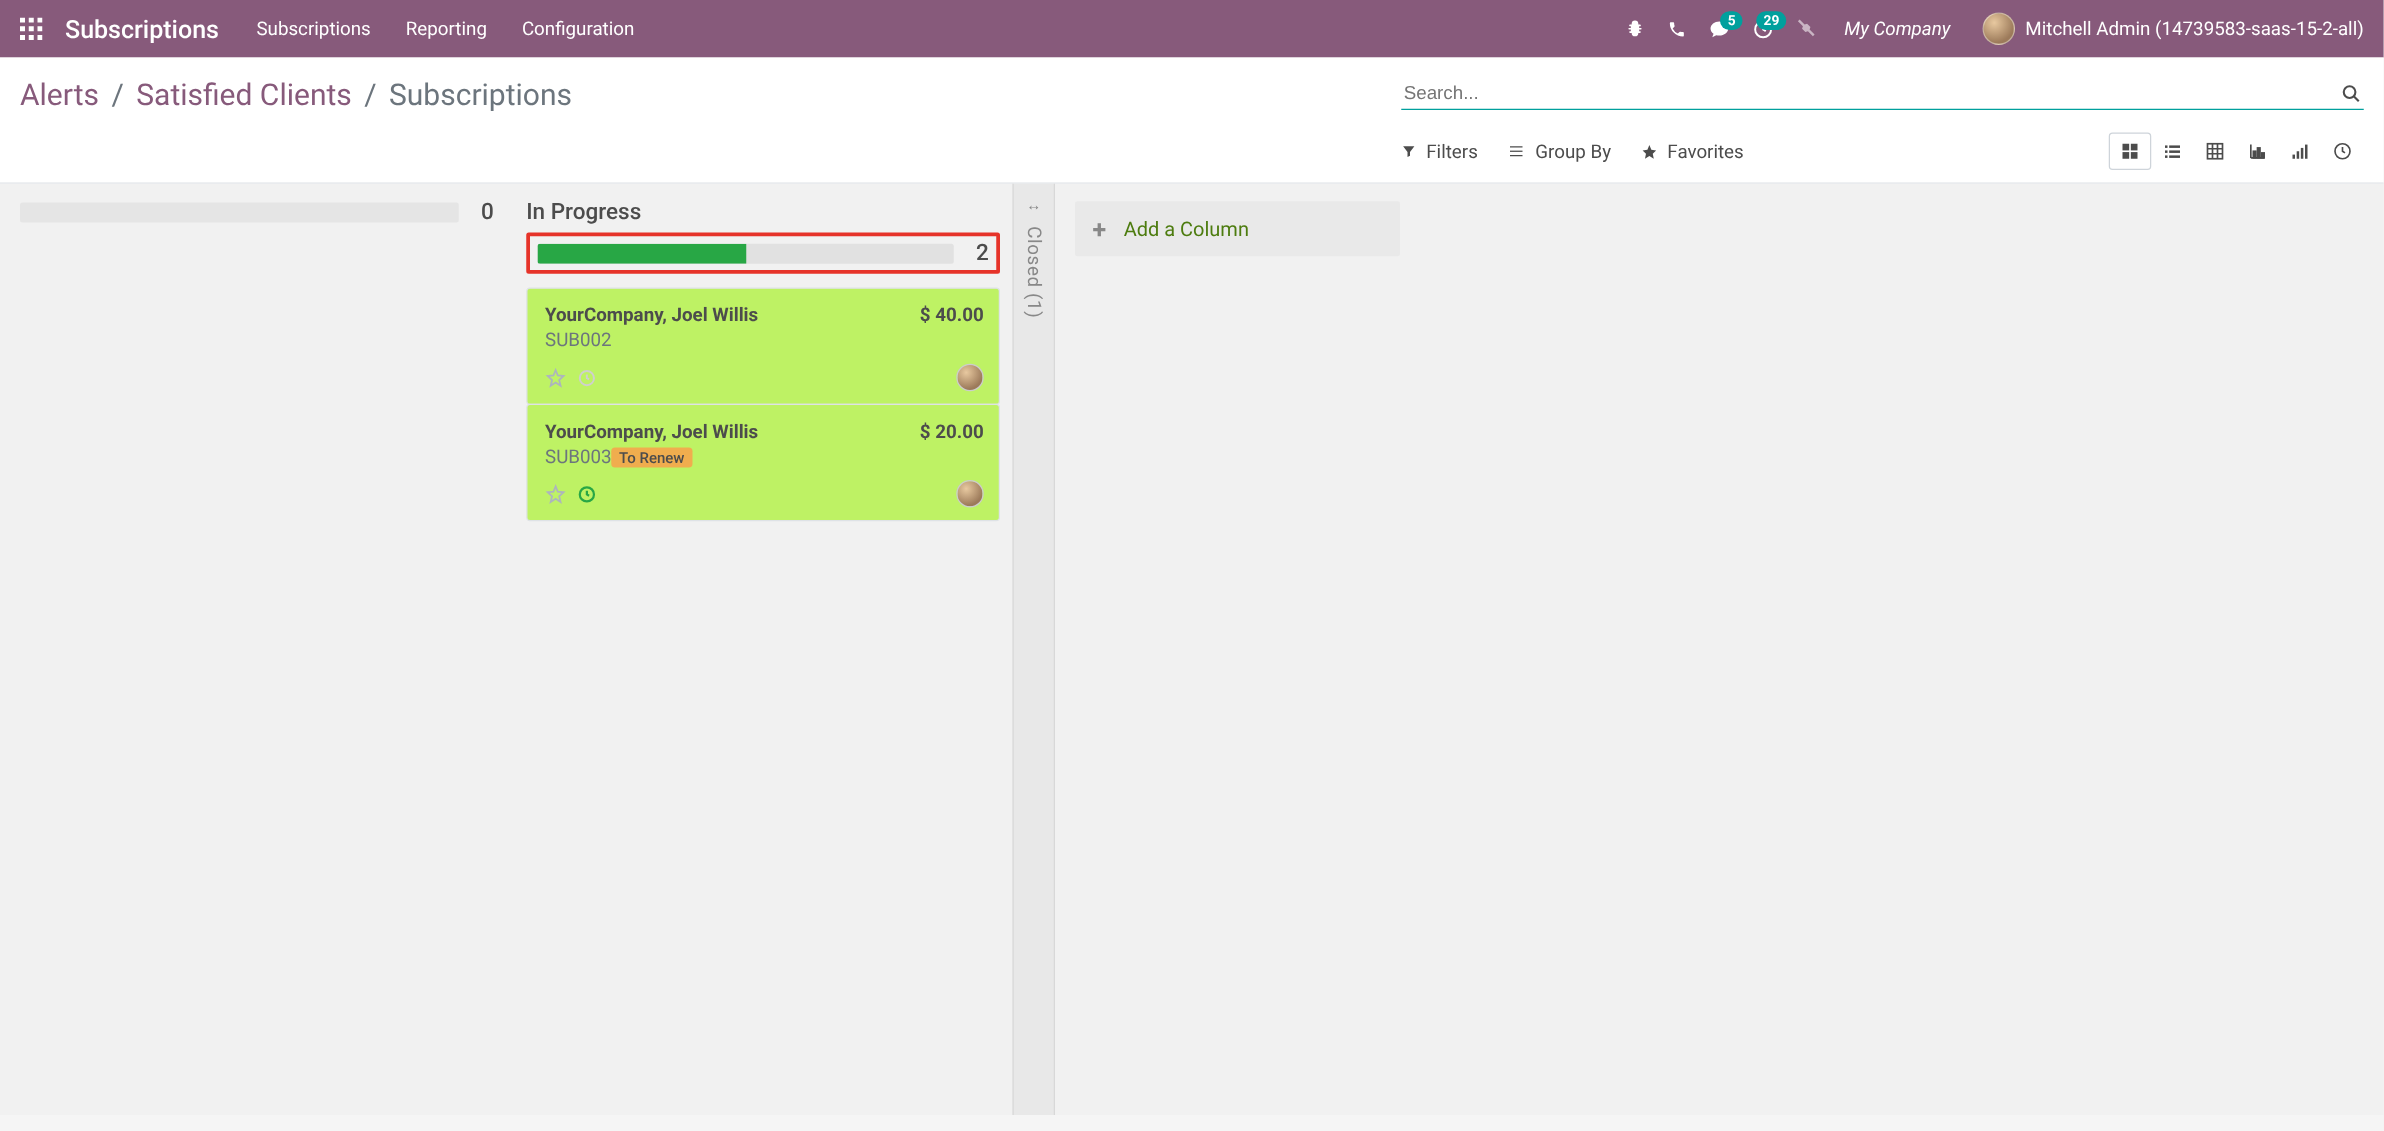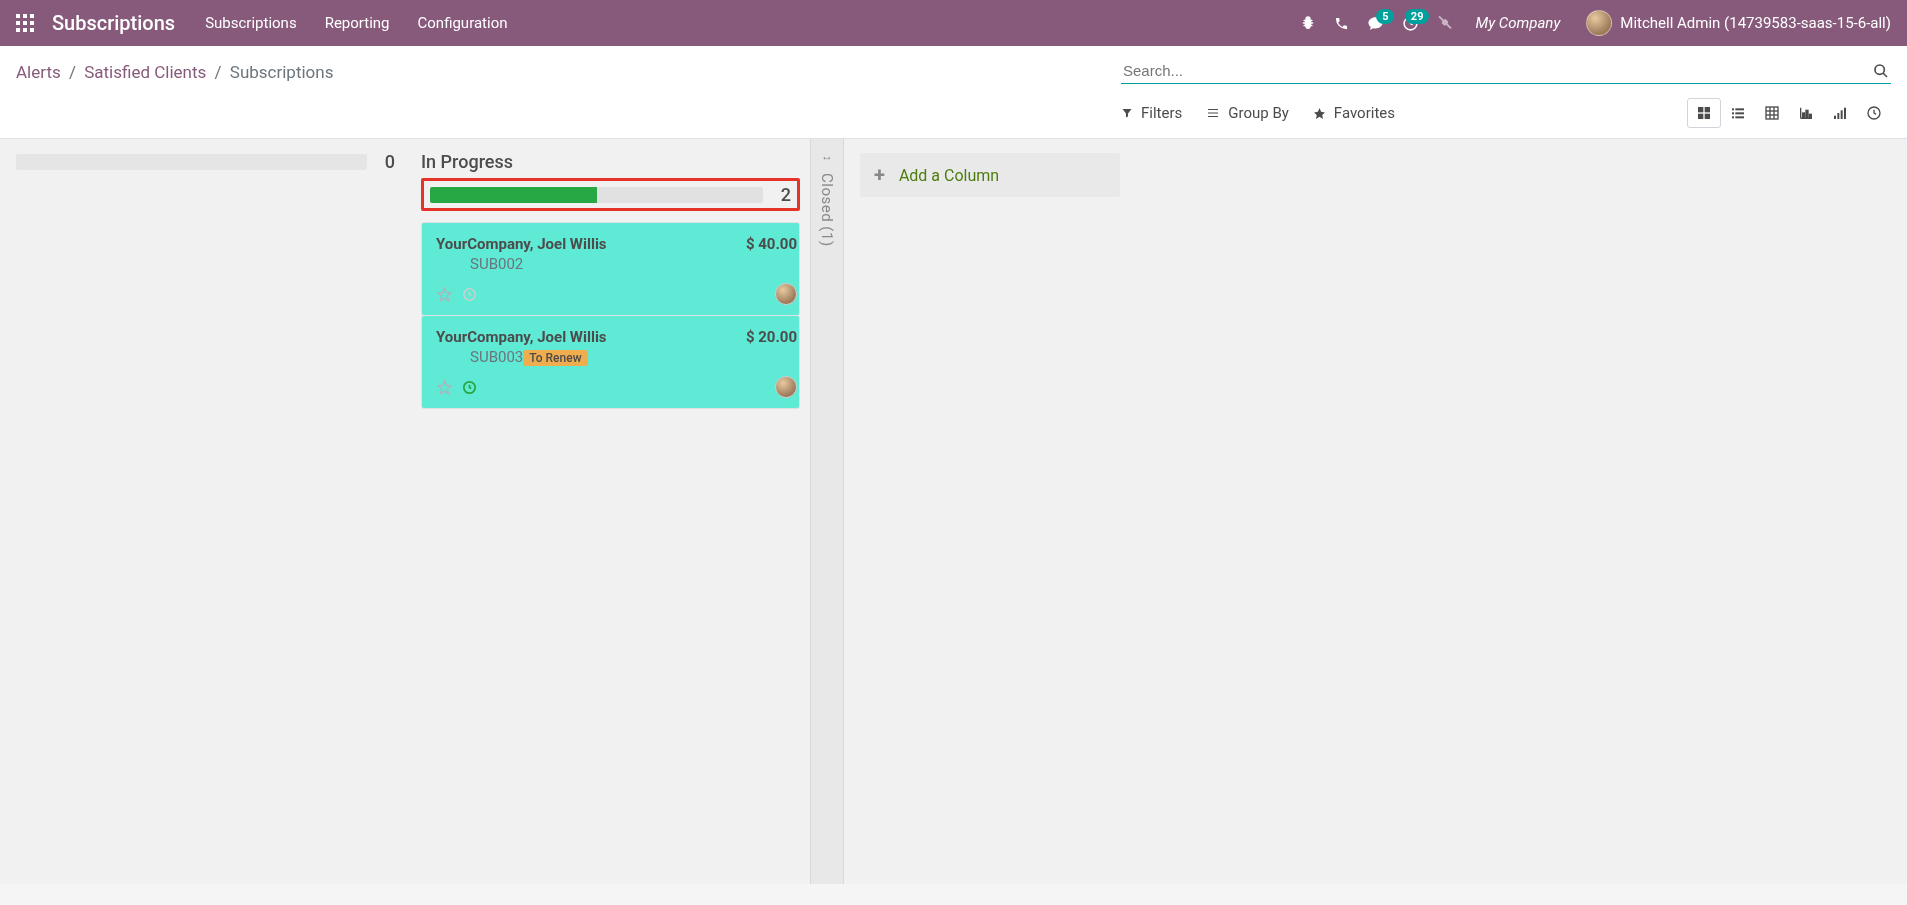--- a/index.html
+++ b/index.html
@@ -12,21 +12,21 @@
   .navbar .nav-item { margin-right: 28px; cursor: pointer; font-size: 15px; }
   .navbar .spacer { flex: 1; }
   .navbar .right-item { margin-left: 18px; display: flex; align-items: center; cursor: pointer; position: relative; }
   .navbar .badge { position: absolute; top: -6px; right: -10px; background: #00a09d; color: #fff; font-size: 11px; font-weight: 700; border-radius: 10px; padding: 1px 6px; }
   .navbar .avatar { width: 26px; height: 26px; border-radius: 50%; background: radial-gradient(circle at 35% 30%, #e8c9a0 0%, #9c7a5a 70%); margin-right: 8px; border:1px solid rgba(255,255,255,0.4); }
   .navbar .user-label { font-size: 15px; }
 
   
   .control-panel { background: #fff; border-bottom: 1px solid #dee2e6; padding: 8px 16px 0 16px; }
   .cp-row { display: flex; align-items: center; }
-  .breadcrumb { font-size: 17px; padding: 8px 0 6px 0; }
+  .breadcrumb { font-size: 24px; padding: 8px 0 6px 0; }
   .breadcrumb .bc-link { color: #875a7b; cursor: pointer; }
   .breadcrumb .bc-sep { color: #6c757d; margin: 0 4px; }
   .breadcrumb .bc-current { color: #6c757d; }
   .search-wrap { flex: 1; display:flex; justify-content:flex-end; }
   .search-box { width: 770px; border-bottom: 1px solid #00a09d; display:flex; align-items:center; padding: 4px 2px; }
   .search-box input { border: none; outline: none; flex: 1; font-size: 15px; color: #555; background:transparent; }
   .search-box .search-icon { color:#4c4c4c; cursor:pointer; }
 
   .cp-row2 { display:flex; align-items:center; padding: 10px 0 10px 0; }
   .filter-btns { display:flex; gap: 24px; margin-left: auto; margin-right: 0; width: 770px; }
@@ -39,26 +39,26 @@
   .board { display:flex; height: calc(100vh - 160px); background:#f1f1f1; }
   .column { width: 405px; padding: 12px 10px 10px 16px; }
   .col-header { display:flex; align-items:center; margin-bottom:6px; }
   .col-title { font-size:18px; font-weight:500; color:#4c4c4c; flex:1; }
   .progress-row { display:flex; align-items:center; gap:10px; margin-bottom:12px; }
   .progress-bar { flex:1; height:16px; background:#e1e1e1; border-radius:2px; overflow:hidden; }
   .progress-fill { height:100%; background:#28a745; }
   .progress-row .count { font-size:18px; font-weight:500; color:#4c4c4c; min-width:18px; text-align:right; }
   .highlight-box { border: 3px solid #e63329; padding: 3px 6px; border-radius:2px; }
 
-  .card { background:#5eead4; border:1px solid #dee2e6; border-radius:3px; padding:12px 2px 10px 14px; margin-bottom:0px; margin-top:-1px; }
+  .card { background:#bef264; border:1px solid #dee2e6; border-radius:3px; padding:12px 12px 10px 14px; margin-bottom:0px; margin-top:-1px; }
   .card:first-of-type { margin-top:0; }
   .card-row1 { display:flex; justify-content:space-between; align-items:flex-start; }
   .card-title { font-size:15px; font-weight:700; color:#4c4c4c; }
   .card-amount { font-size:15px; font-weight:700; color:#4c4c4c; white-space:nowrap; }
-  .card-sub { font-size:15px; color:#6c757d; margin-top:2px;margin-left:34px; }
+  .card-sub { font-size:15px; color:#6c757d; margin-top:2px; }
   .card-tag { display:inline-block; background:#f0ad4e; color:#4c4c4c; font-size:12px; font-weight:500; padding:1px 6px; border-radius:3px; margin-top:4px; float:right; }
   .card-footer { display:flex; align-items:center; margin-top:10px; gap:8px; }
   .card-footer .star { color:#adb5bd; cursor:pointer; }
   .card-footer .activity { width:16px; height:16px; }
   .card-footer .spacer { flex:1; }
   .card-footer .mini-avatar { width:22px; height:22px; border-radius:50%; background: radial-gradient(circle at 35% 30%, #e8c9a0 0%, #9c7a5a 70%); border:1px solid #ccc; }
 
   
   .folded-col { width:34px; background:#e8e8e8; border-left:1px solid #d8d8d8; border-right:1px solid #d8d8d8; display:flex; flex-direction:column; align-items:center; padding-top:10px; cursor:pointer; }
   .folded-col .arrows { color:#888; font-size:12px; margin-bottom:10px; }
@@ -120,21 +120,21 @@
   <span class="right-item" style="opacity:0.55">
     <svg width="16" height="16" viewBox="0 0 24 24" fill="#fff">
         <path d="M22 19l-6-6 1-3-4-4-3 1-6-6-2 2 6 6-1 3 4 4 3-1 6 6z"></path>
       </svg>
   </span>
   <span class="right-item" style="margin-left:22px;font-style:italic;">
     <span>My Company</span>
   </span>
   <span class="right-item" style="margin-left:26px;">
     <span class="avatar"></span>
-    <span class="user-label">Mitchell Admin (14739583-saas-15-6-all)</span>
+    <span class="user-label">Mitchell Admin (14739583-saas-15-2-all)</span>
   </span>
 </div>
 
 <div class="control-panel">
   <div class="cp-row">
     <div class="breadcrumb">
       <span class="bc-link">Alerts</span>
       <span class="bc-sep">/</span>
       <span class="bc-link">Satisfied Clients</span>
       <span class="bc-sep">/</span>

